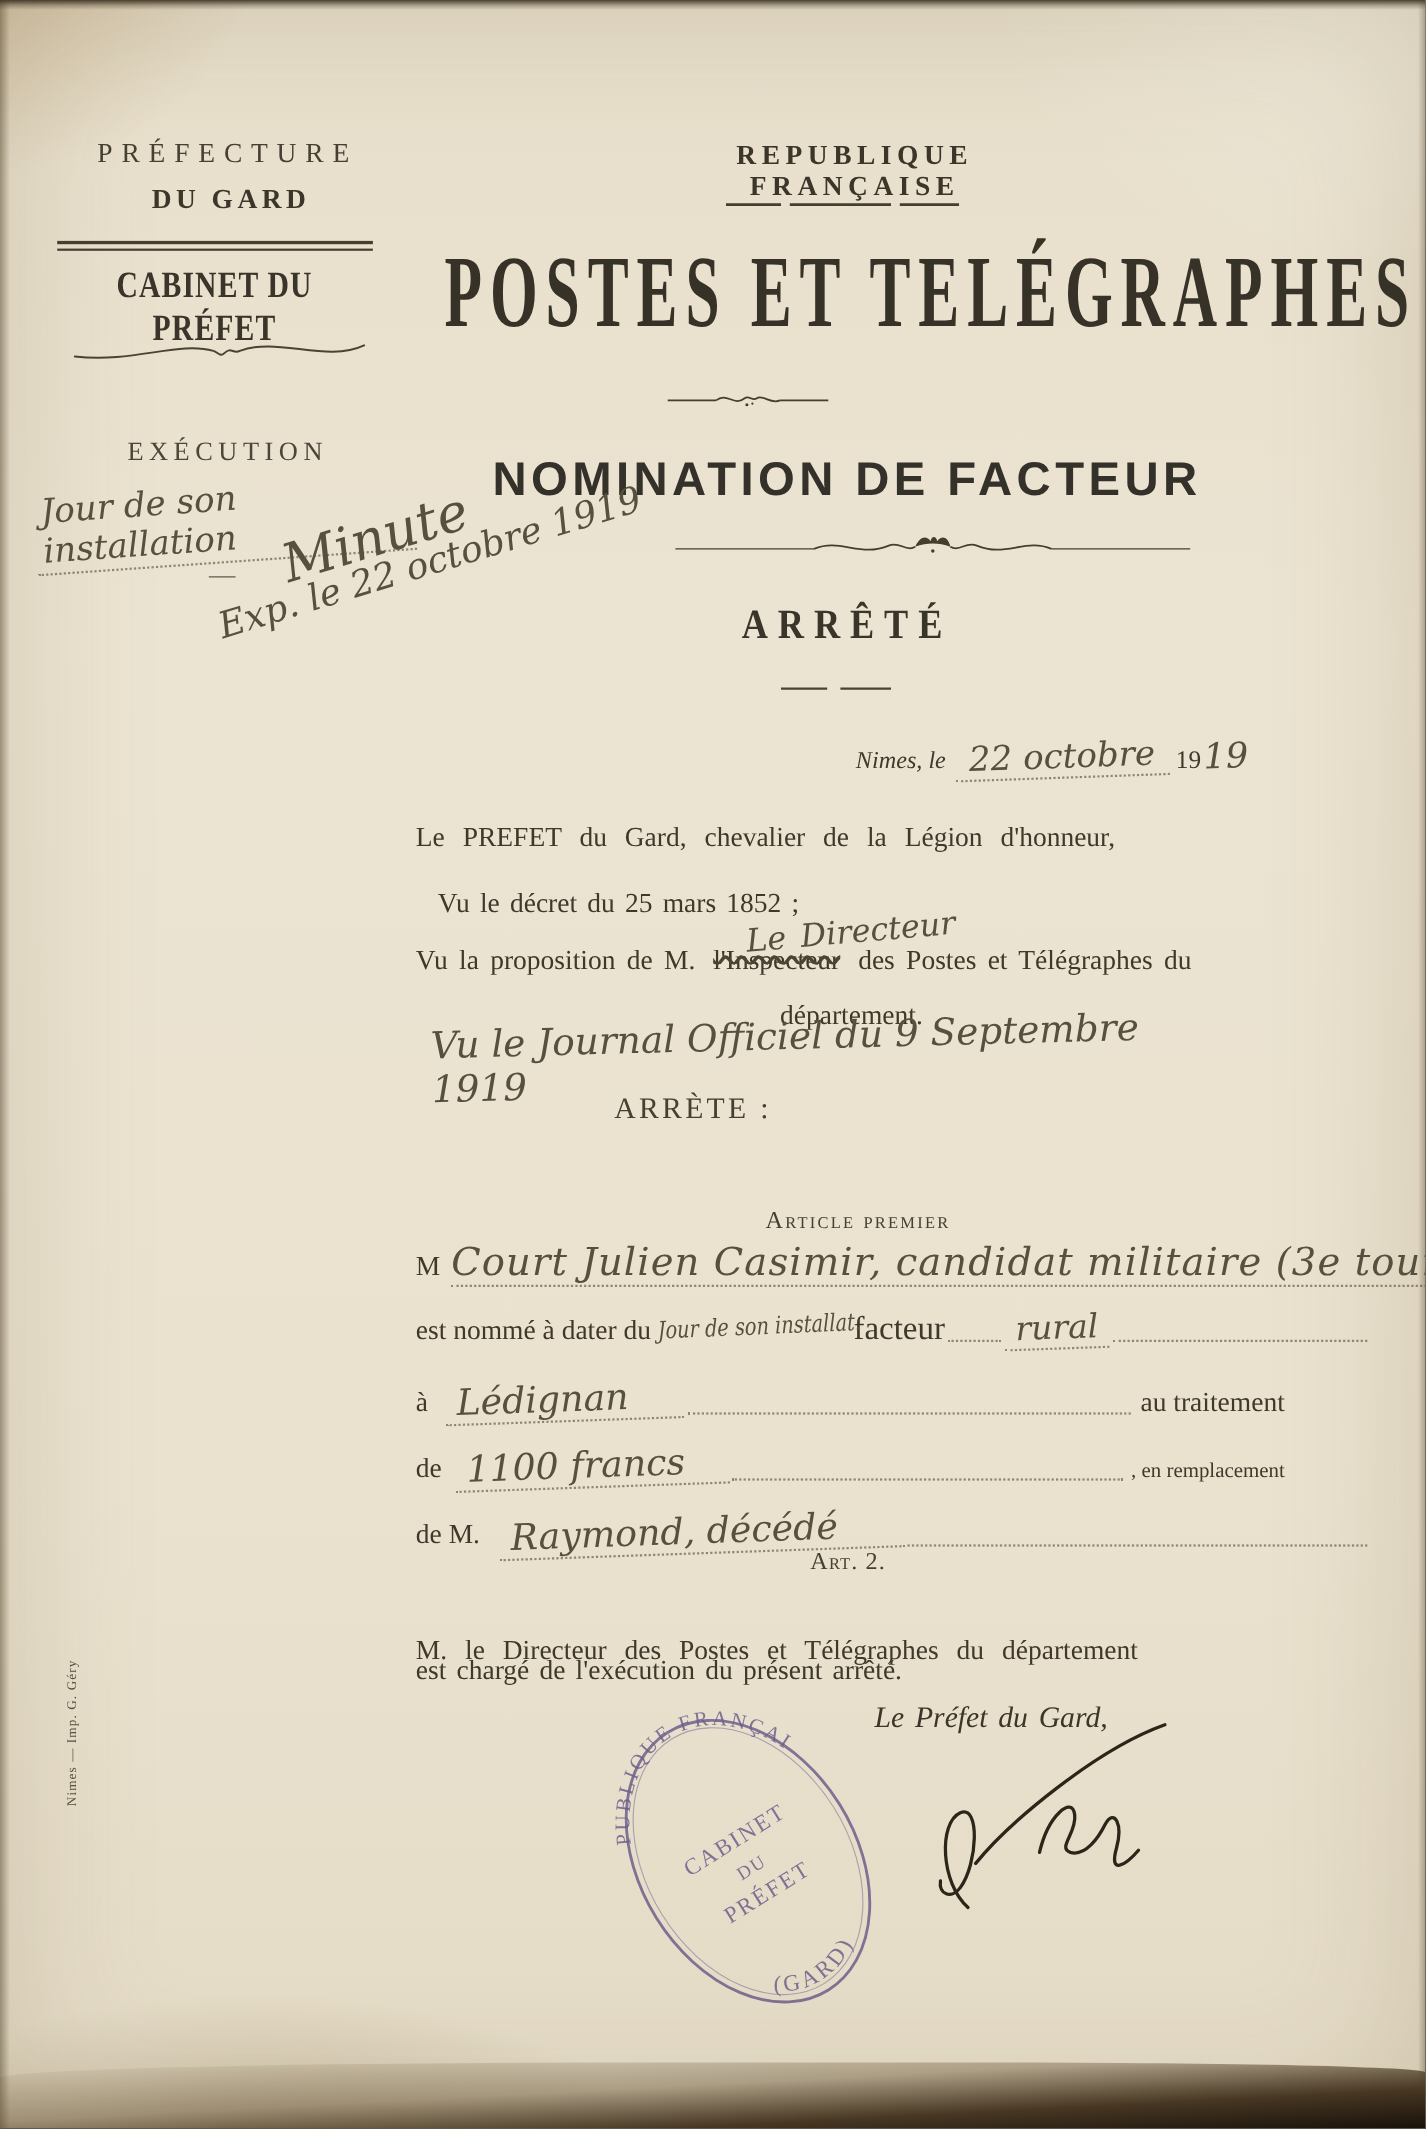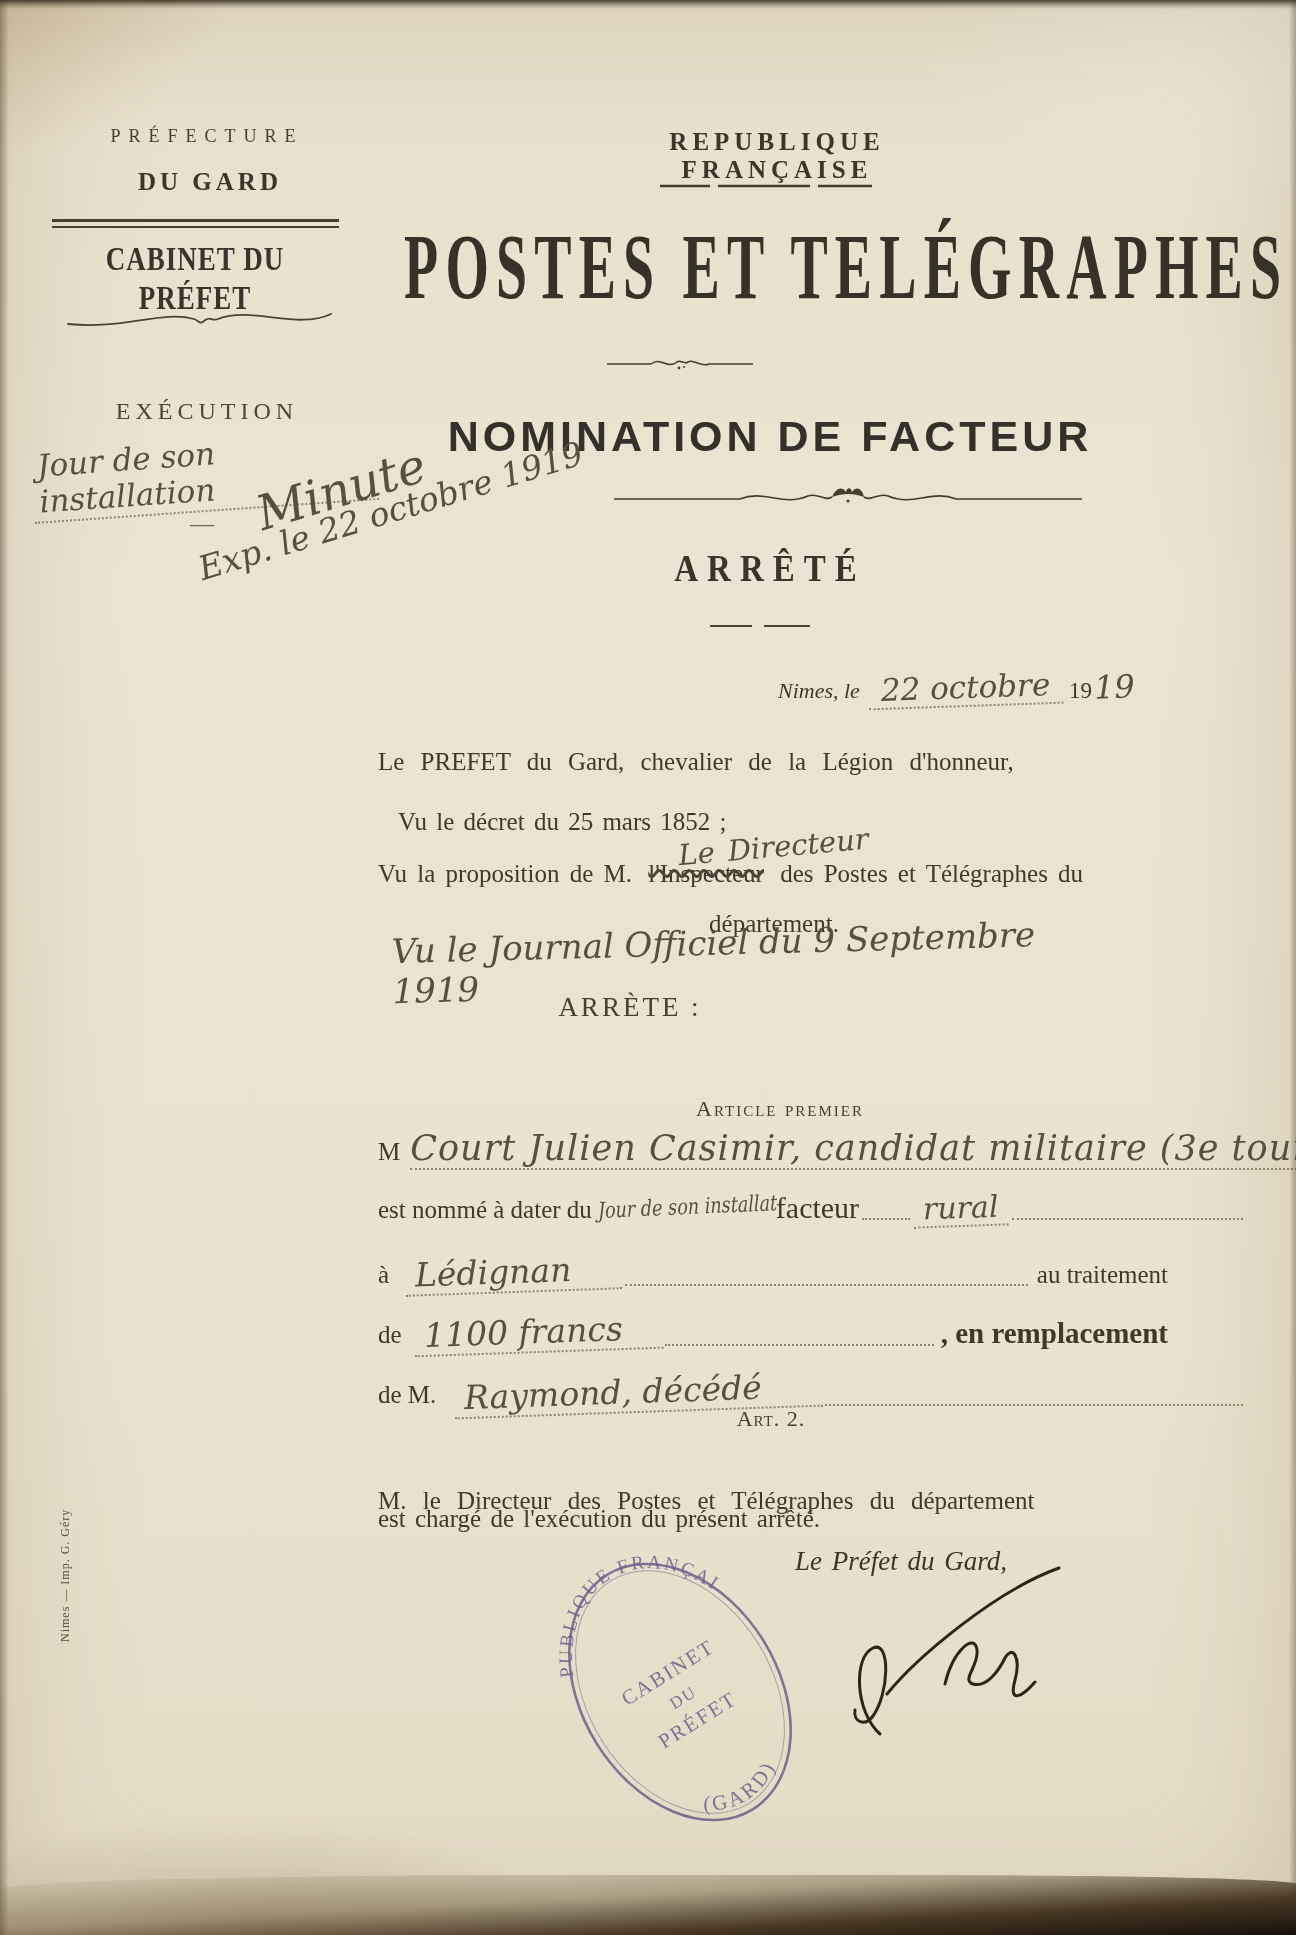--- a/index.html
+++ b/index.html
@@ -35,21 +35,21 @@
   .sc{font-variant:small-caps;}
   .struck{text-decoration-line:line-through;text-decoration-style:wavy;
           text-decoration-color:#4c4536;text-decoration-thickness:2.5px;}
   svg{display:block;}
 </style>
 </head>
 <body>
 
 <div class="page">
 
-  <div class="abs ctr" style="left:77px;top:126px;width:260px;font-size:18px;letter-spacing:8px;color:#464033;">PRÉFECTURE</div>
+  <div class="abs ctr" style="left:77px;top:126px;width:260px;font-size:25px;letter-spacing:8px;color:#464033;">PRÉFECTURE</div>
   <div class="abs ctr" style="left:80px;top:168px;width:260px;font-size:25px;font-weight:bold;letter-spacing:4px;color:#3c362a;">DU GARD</div>
   <div class="abs rule2" style="left:52px;top:219px;width:287px;"></div>
   <div class="abs ctr" style="left:65px;top:240px;width:260px;">
     <span style="display:inline-block;font-size:27px;font-weight:bold;letter-spacing:1px;transform:scaleY(1.25);transform-origin:top center;color:#3a342a;">CABINET DU PRÉFET</span>
   </div>
   <svg class="abs" style="left:62px;top:302px;" width="275" height="34" viewBox="0 0 275 34">
     <path d="M6,22 C60,28 100,8 132,17 C136,18 138,23 142,19 C148,13 150,20 156,17 C190,4 235,28 269,12" fill="none" stroke="#4a4334" stroke-width="1.8" stroke-linecap="round"></path>
   </svg>
   <div class="abs ctr" style="left:77px;top:398px;width:260px;font-size:24px;letter-spacing:5px;color:#4c463a;text-align:center;">EXÉCUTION</div>
   <div class="abs" style="left:32px;top:436px;width:345px;transform:rotate(-4deg);">
@@ -132,21 +132,21 @@
     <span class="printed" style="font-size:25px;">à</span>
     <span class="hand u-dot tilt" style="font-size:33px;margin-left:16px;padding:0 50px 0 10px;">Lédignan</span>
     <span class="dotfill"></span>
     <span class="printed" style="font-size:25px;margin-left:6px;">au traitement</span>
   </div>
 
   <div class="fl" style="left:378px;top:1312px;width:790px;">
     <span class="printed" style="font-size:25px;">de</span>
     <span class="hand u-dot tilt" style="font-size:33px;margin-left:12px;padding:0 40px 0 10px;">1100 francs</span>
     <span class="dotfill"></span>
-    <span class="printed" style="font-size:29px;margin-left:4px;font-weight:bold;">, en remplacement</span>
+    <span class="printed" style="font-size:19px;margin-left:4px;">, en remplacement</span>
   </div>
 
   <div class="fl" style="left:378px;top:1372px;width:868px;">
     <span class="printed" style="font-size:25px;">de M.</span>
     <span class="hand u-dot tilt" style="font-size:33px;margin-left:18px;padding:0 60px 0 10px;">Raymond, décédé</span>
     <span class="dotfill"></span>
   </div>
 
   <div class="abs ctr sc" style="left:571px;top:1406px;width:400px;font-size:22px;letter-spacing:1px;color:#454032;">Art. 2.</div>
 

